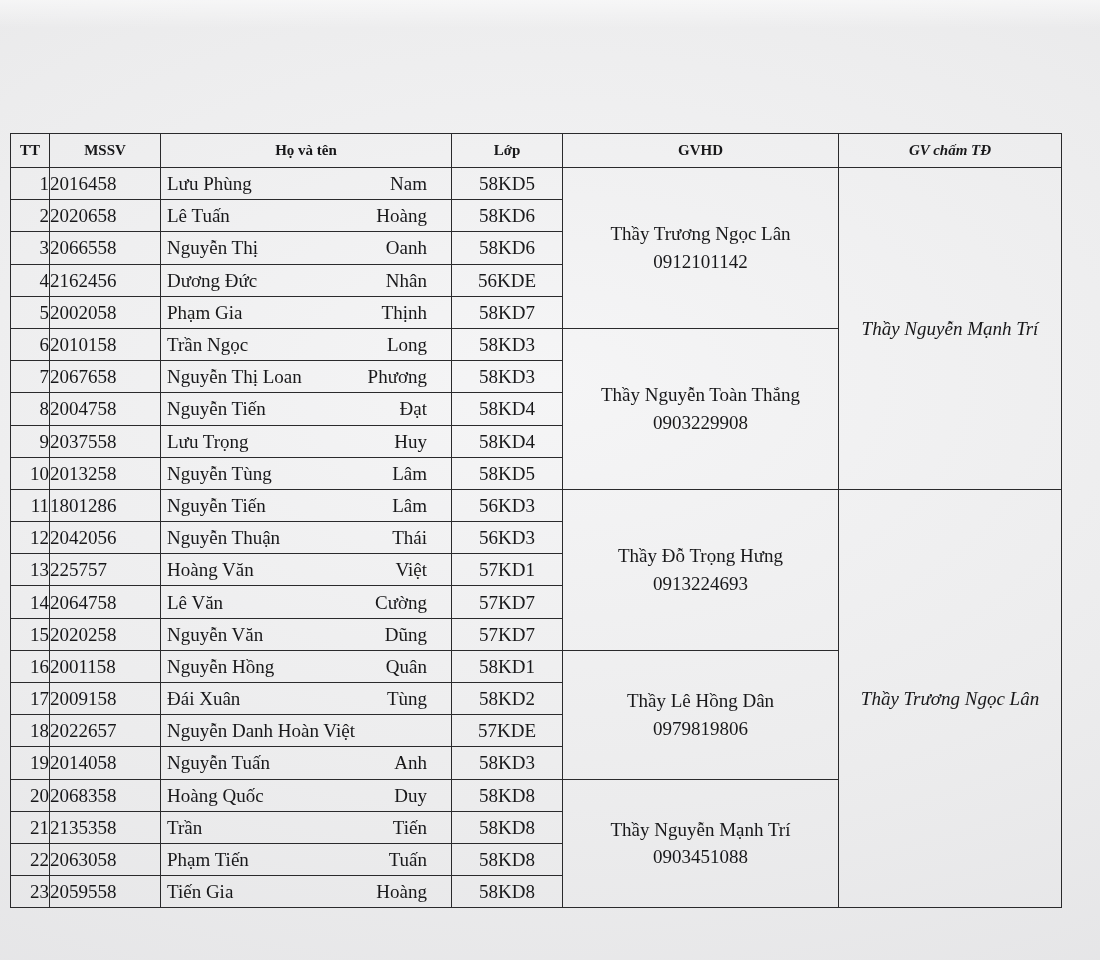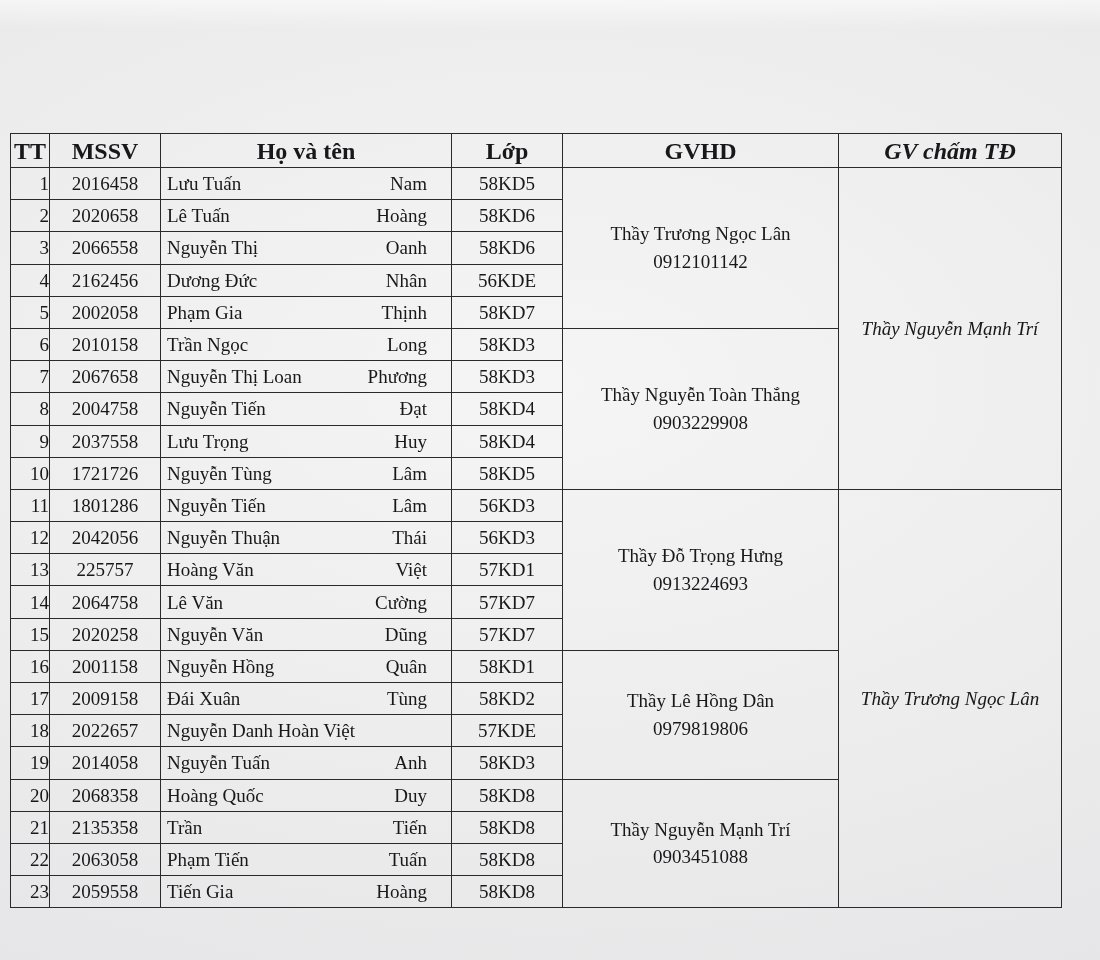--- a/index.html
+++ b/index.html
@@ -56,27 +56,27 @@
     border: 1px solid #2a2a2c;
     font-size: 19px;
     padding: 0;
     line-height: 1;
     color: #18181a;
   }
   table.sched th {
     height: 33px;
     font-weight: bold;
     text-align: center;
-    font-size: 24px;
+    font-size: 15px;
   }
   table.sched td {
     height: 31.2px;
   }
   .c-tt   { width: 38px;  text-align: right; padding-right: 7px; }
-  .c-mssv { width: 110px; text-align: center; }
+  .c-mssv { width: 110px; }
   .c-name { width: 290px; }
   .c-lop  { width: 110px; text-align: center; }
   .c-gvhd { width: 275px; text-align: center; }
   .c-gvtd { width: 222px; text-align: center; font-style: italic; }
 
   .name-cell {
     display: flex;
     justify-content: space-between;
     align-items: center;
     padding: 0 12px 0 6px;
@@ -121,21 +121,21 @@
         <th class="c-gvhd">GVHD</th>
         <th class="c-gvtd">GV chấm TĐ</th>
       </tr>
     </thead>
     <tbody id="table-body">
         <tr>
           <td class="c-tt">1</td>
           <td class="c-mssv">2016458</td>
           <td class="c-name">
             <div class="name-cell">
-              <span class="name-first">Lưu Tuấn</span>
+              <span class="name-first">Lưu Phùng</span>
               <span class="name-last">Nam</span>
             </div>
           </td>
           <td class="c-lop">58KD5</td>
           <td class="c-gvhd" rowspan="5">
             <div class="teacher">
               <span class="tname">Thầy Trương Ngọc Lân</span>
               <span class="tphone">0912101142</span>
             </div>
           </td>
@@ -230,21 +230,21 @@
           <td class="c-name">
             <div class="name-cell">
               <span class="name-first">Lưu Trọng</span>
               <span class="name-last">Huy</span>
             </div>
           </td>
           <td class="c-lop">58KD4</td>
         </tr>
         <tr>
           <td class="c-tt">10</td>
-          <td class="c-mssv">1721726</td>
+          <td class="c-mssv">2013258</td>
           <td class="c-name">
             <div class="name-cell">
               <span class="name-first">Nguyễn Tùng</span>
               <span class="name-last">Lâm</span>
             </div>
           </td>
           <td class="c-lop">58KD5</td>
         </tr>
         <tr>
           <td class="c-tt">11</td>

